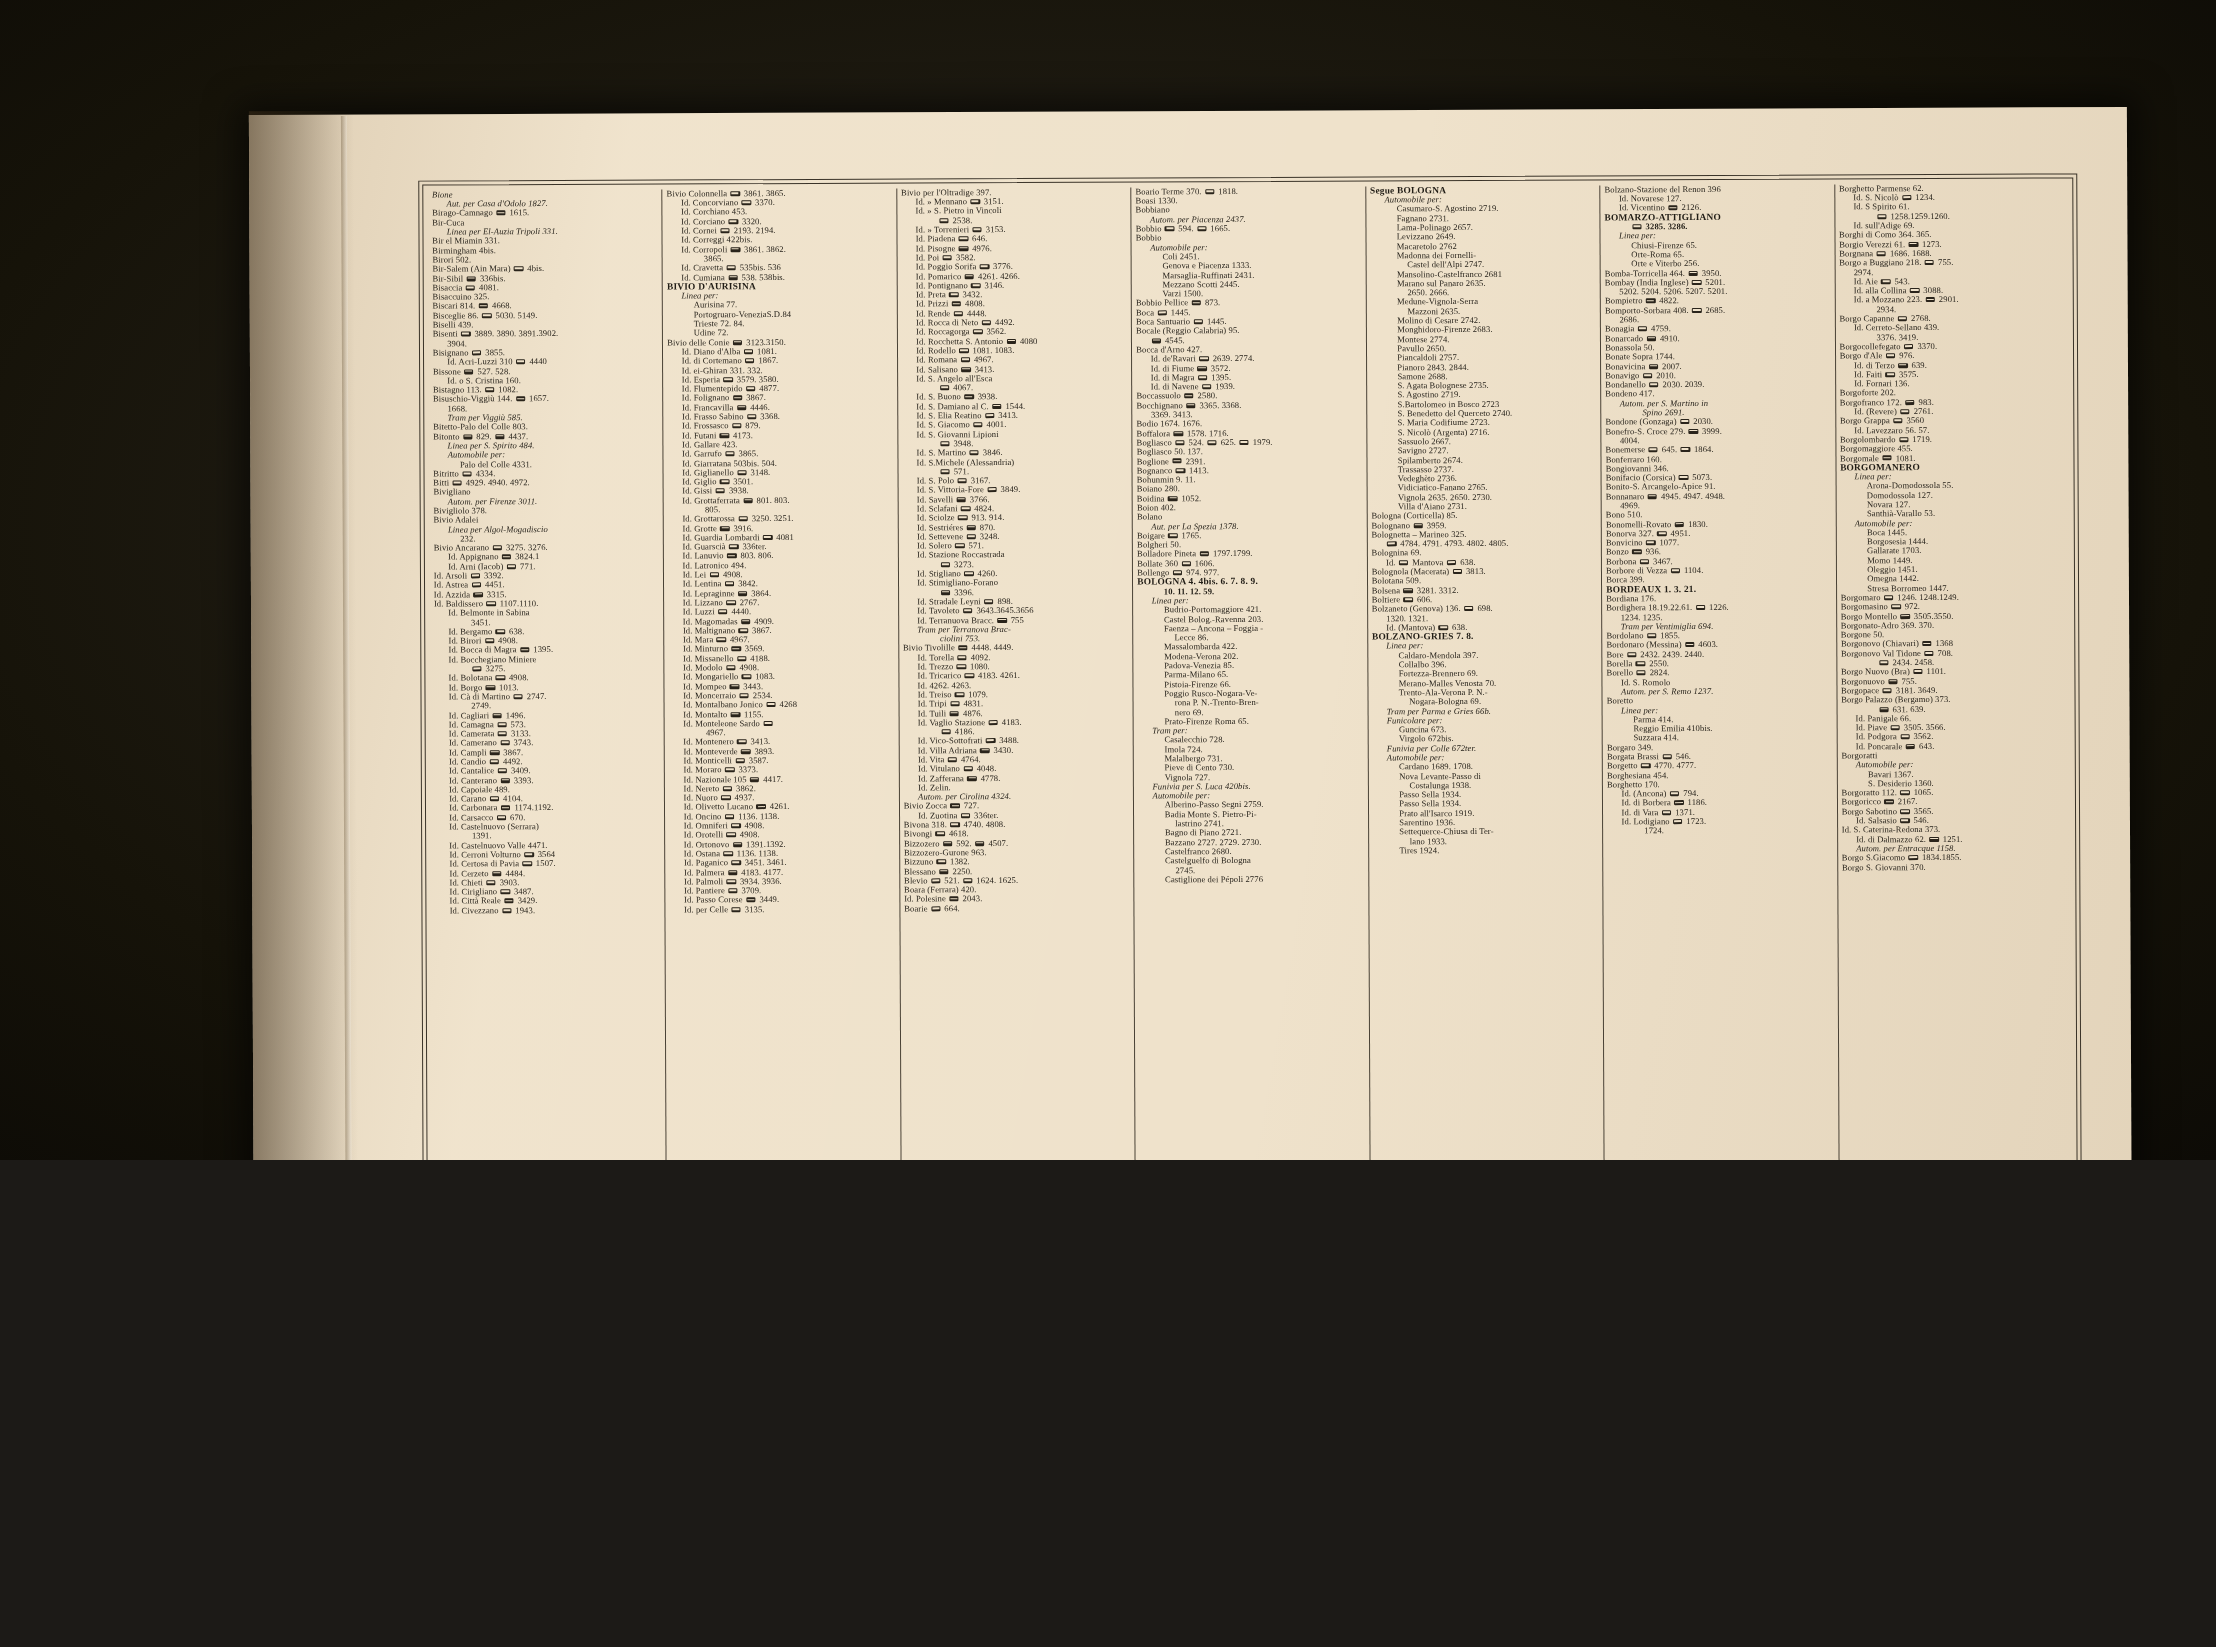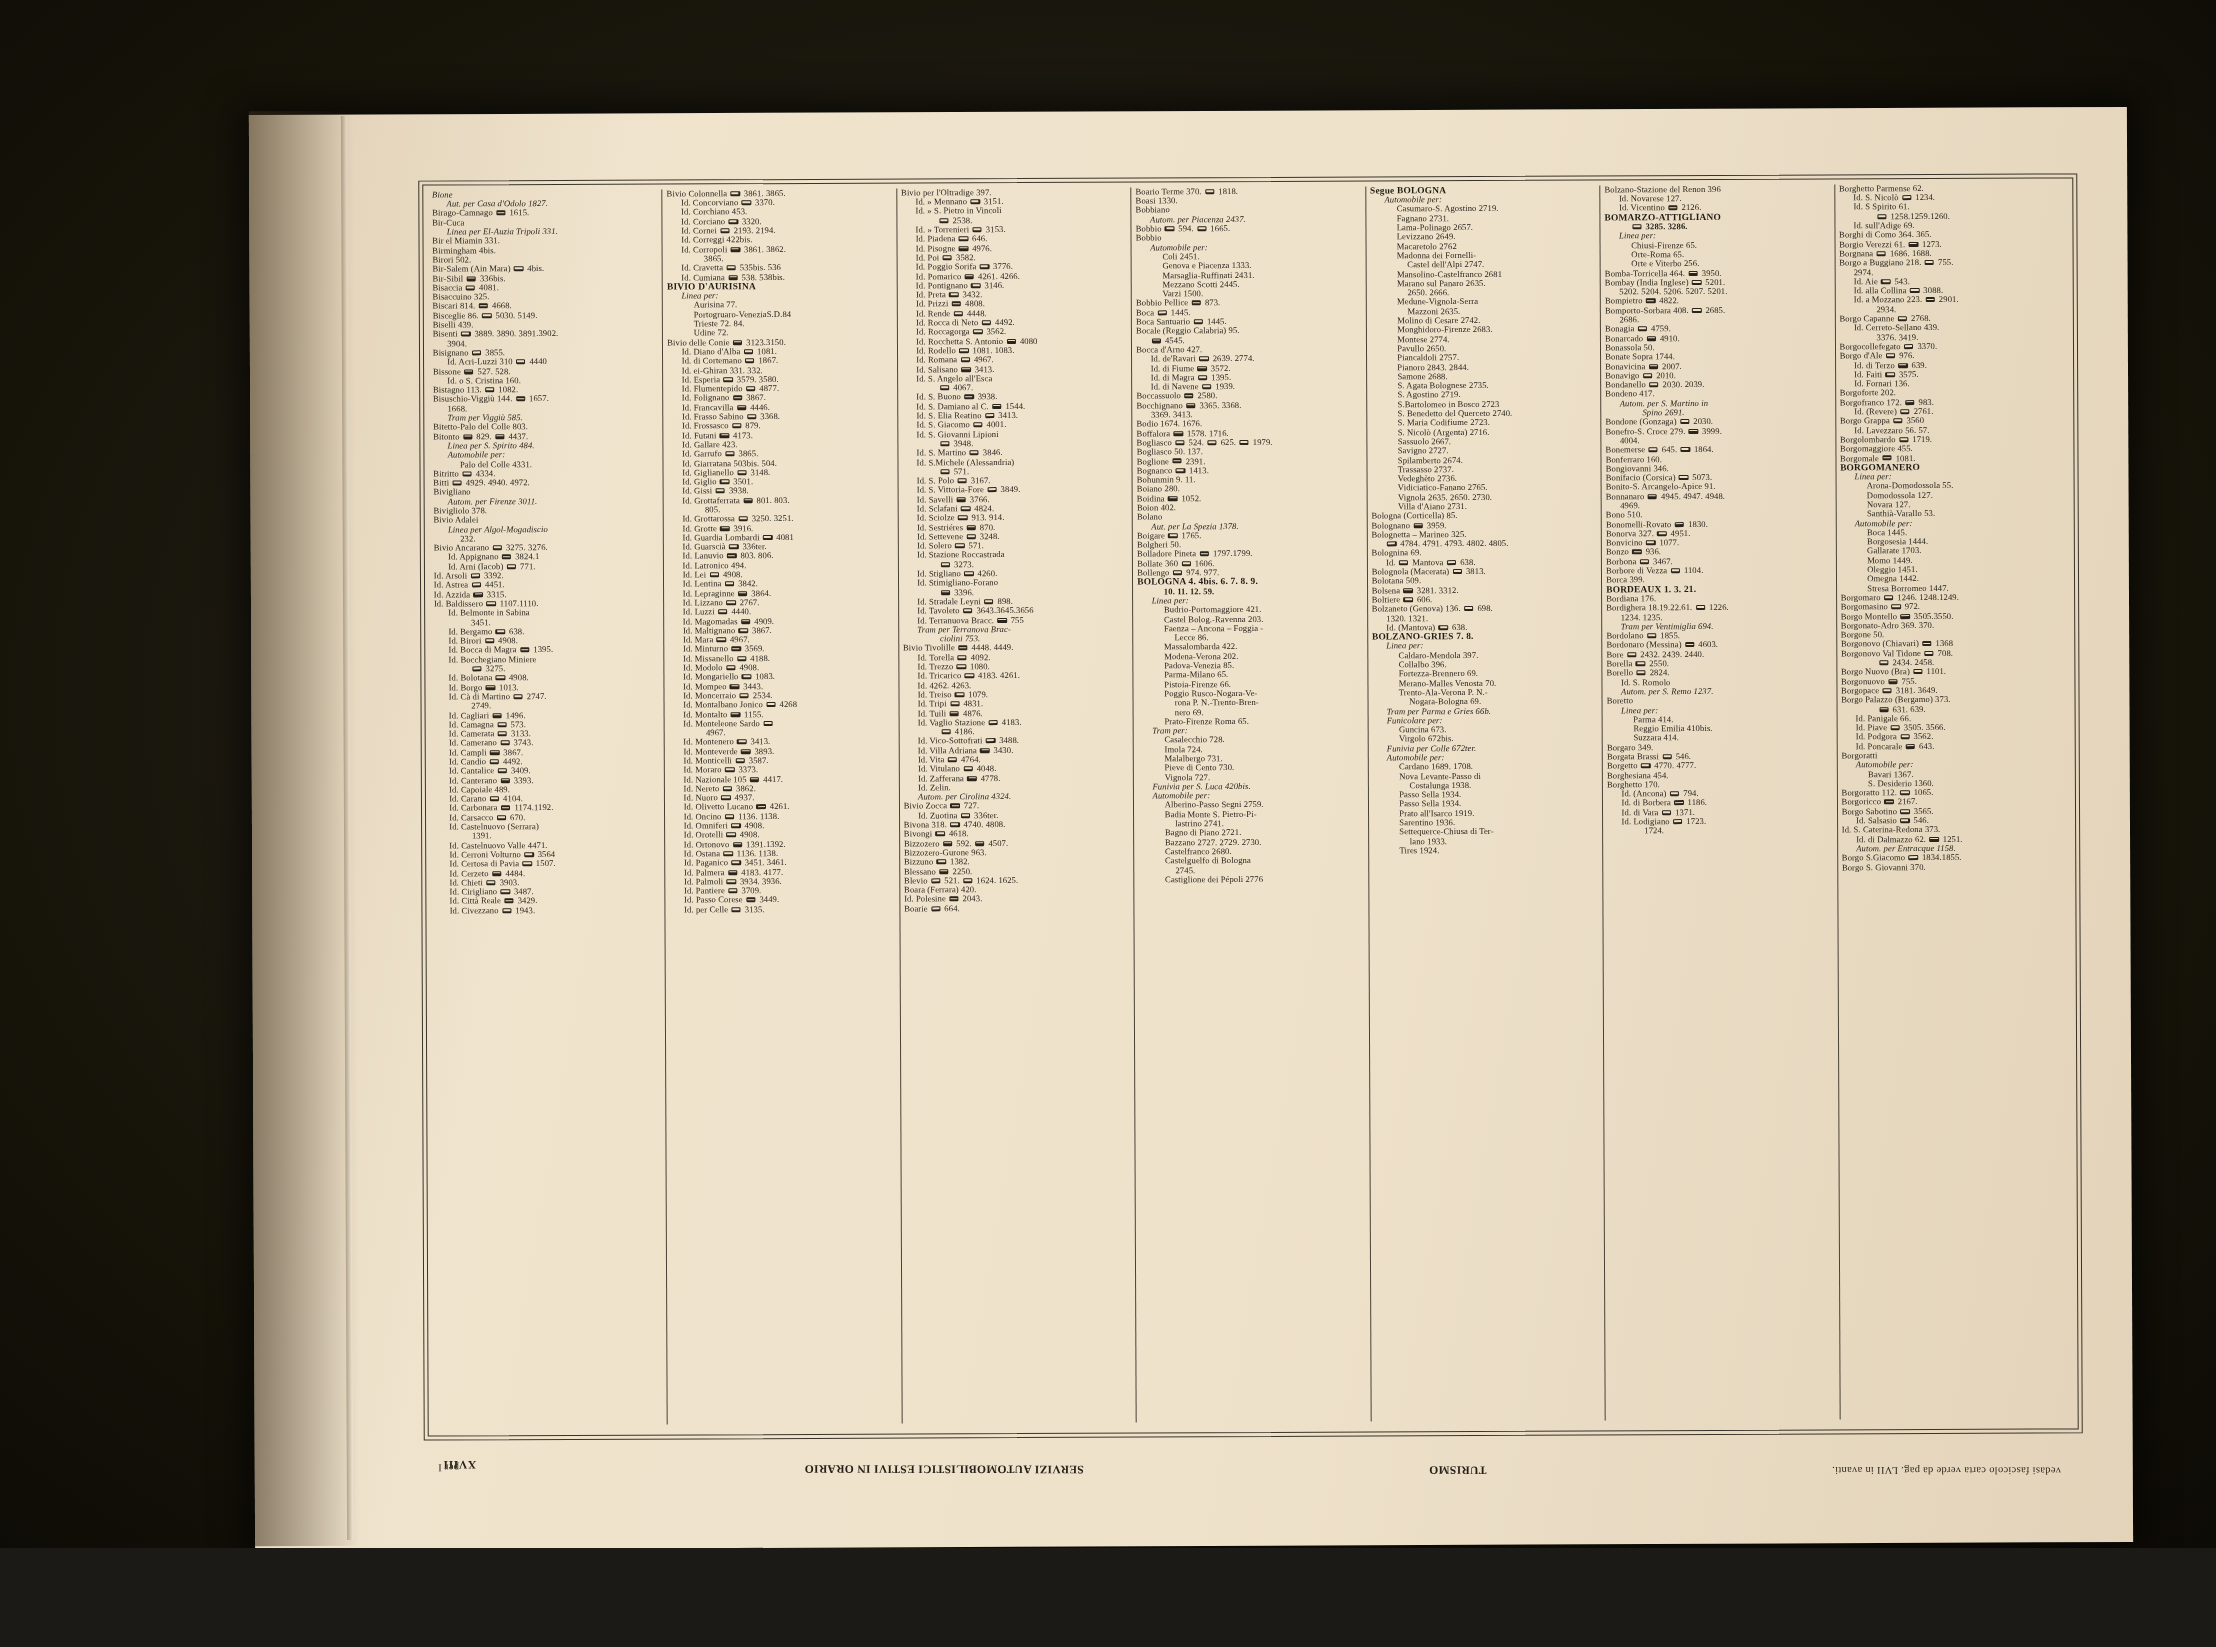--- a/index.html
+++ b/index.html
@@ -1,17 +1,17 @@
 <!DOCTYPE html>
 <html style="font-size:8.9px"><head>
 <meta charset="utf-8">
 <style>
   html,body{margin:0;padding:0;background:#1c1a17;}
   body{width:2216px;height:1648px;font-family:"Liberation Serif",serif;}
-  #page{position:relative;width:2216px;height:1548px;background:#17150f;overflow:hidden;}
+  #page{position:relative;width:2216px;height:1160px;background:#17150f;overflow:hidden;}
 
   
   #backdrop{position:absolute;inset:0;background:
      radial-gradient(ellipse at 48% 45%, #2a261f 0%, #161309 70%, #0d0b06 100%);}
 
   
   #sheet{position:absolute;left:252px;top:111px;width:1878px;height:1435px;
      background:#efe2cb;
      box-shadow:0 0 33px 11px rgba(0,0,0,.55);
      transform:rotate(-0.25deg);}

